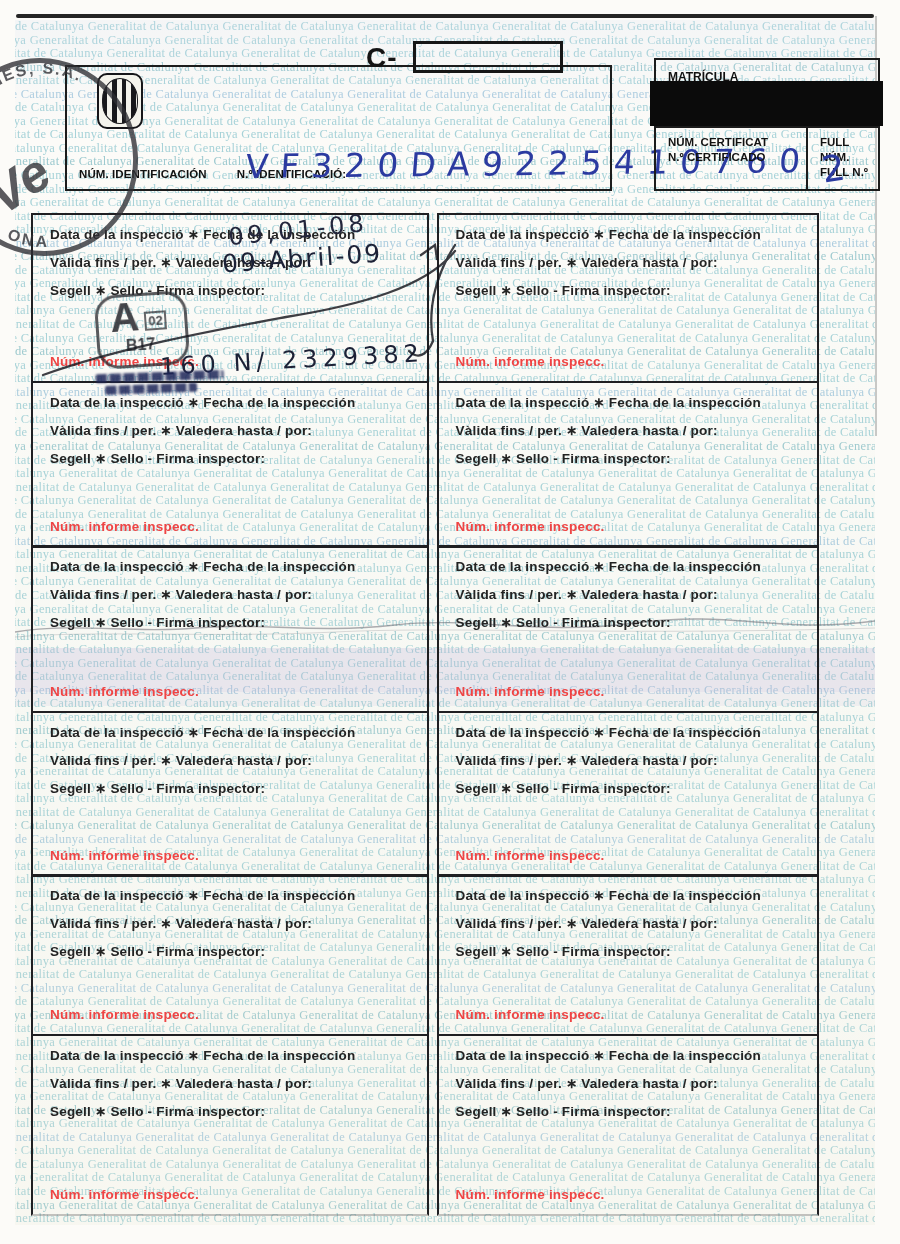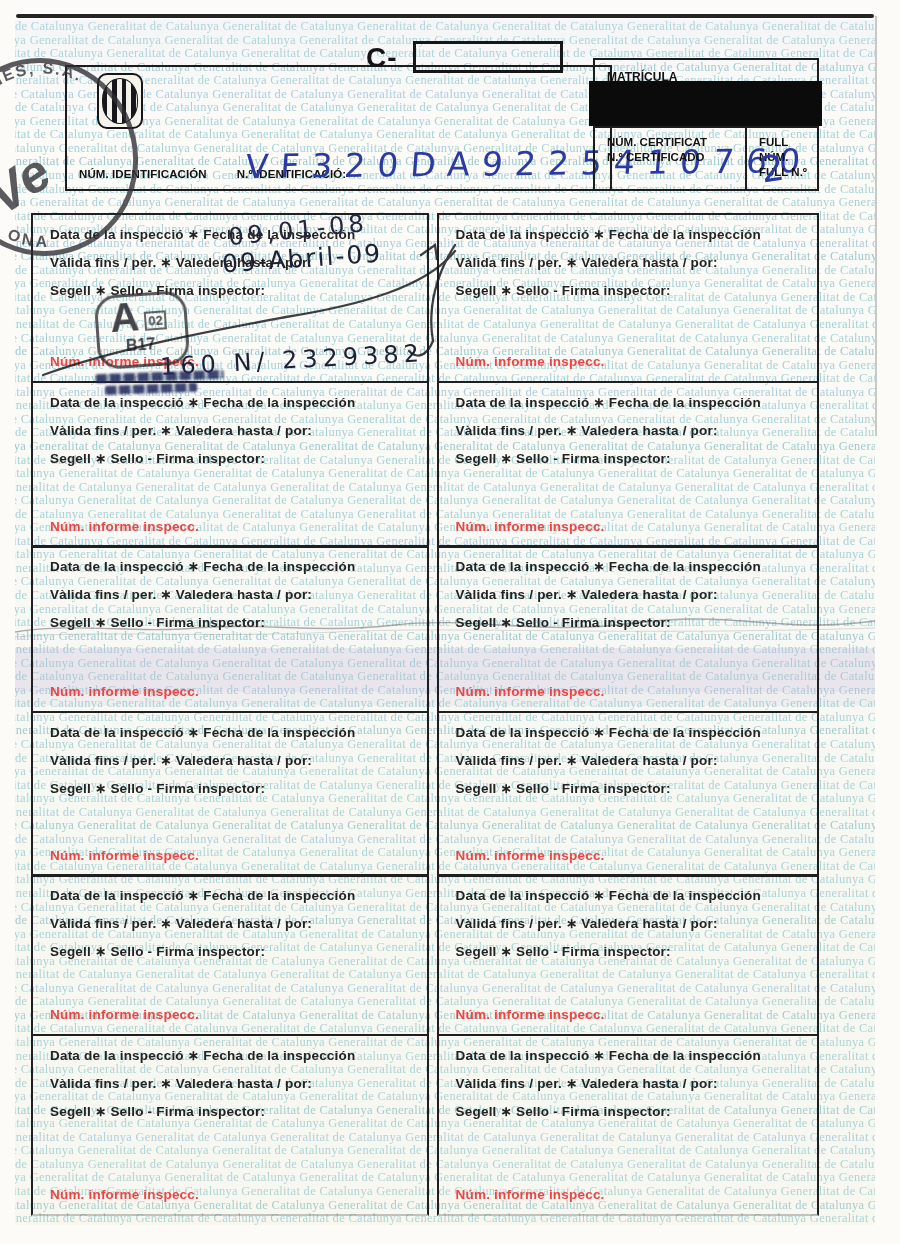--- a/index.html
+++ b/index.html
@@ -28,21 +28,21 @@
   .logo-mark .shield{position:absolute;left:3px;right:3px;top:3px;bottom:3px;border-radius:50% / 46%;border:1.5px solid #1a1a1e;
         background:repeating-linear-gradient(90deg,#17171b 0 4.5px,#f2f1ea 4.5px 9.5px);}
   .logo-text{position:absolute;left:153px;top:76px;font-weight:bold;font-size:25px;line-height:27px;color:#18181a;letter-spacing:-.3px;}
   .id-row{position:absolute;left:79px;top:168px;display:flex;gap:30px;}
   .id-row .lbl{font-size:11.5px;font-weight:bold;color:#111;letter-spacing:.1px;}
   .hw{font-family:"DejaVu Sans",sans-serif;}
   .vin{position:absolute;left:246px;top:144px;font-size:33px;letter-spacing:12px;color:#2b3aa0;
        transform:skewX(-5deg) rotate(-.6deg);white-space:nowrap;}
 
   
-  .right-box{position:absolute;left:593px;top:58px;width:226px;height:133px;border:2.5px solid #1c1c1c;box-sizing:border-box;}
+  .right-box{position:absolute;left:654px;top:58px;width:226px;height:133px;border:2.5px solid #1c1c1c;box-sizing:border-box;}
   .matricula{margin:10px 0 0 12px;font-size:12px;font-weight:bold;color:#111;}
   .redact{position:absolute;left:-6px;top:21px;width:233px;height:45px;background:#0b0b0b;}
   .rb-bottom{position:absolute;left:0;right:0;top:66px;bottom:0;border-top:2.5px solid #1c1c1c;display:flex;}
   .rb-cell{padding:7px 0 0 12px;box-sizing:border-box;}
   .rb-cell .lbl{font-size:11.5px;font-weight:bold;line-height:15px;color:#111;}
   .rb-cert{flex:0 0 152px;border-right:2.5px solid #1c1c1c;}
   .rb-sheet{flex:1;}
   .sheet-value{position:absolute;left:166px;top:88px;font-size:36px;color:#2b3aa0;transform:rotate(-8deg);}
 
   

